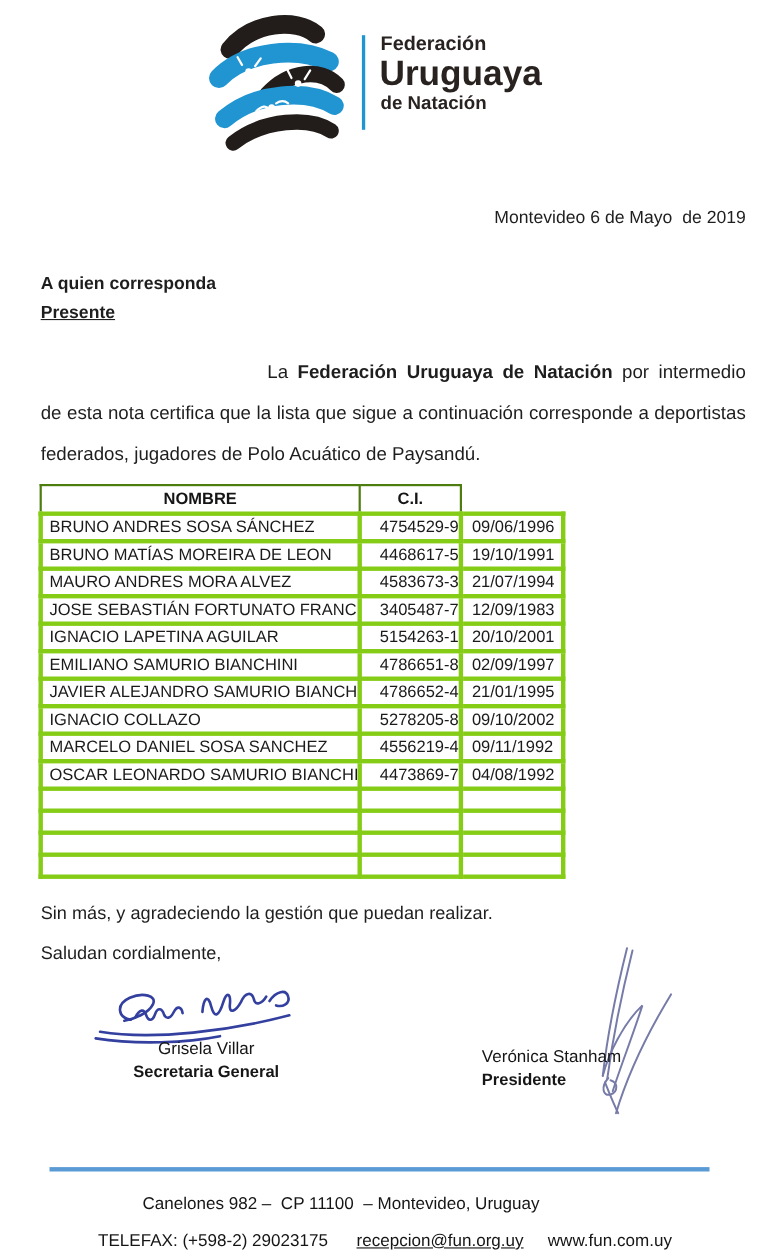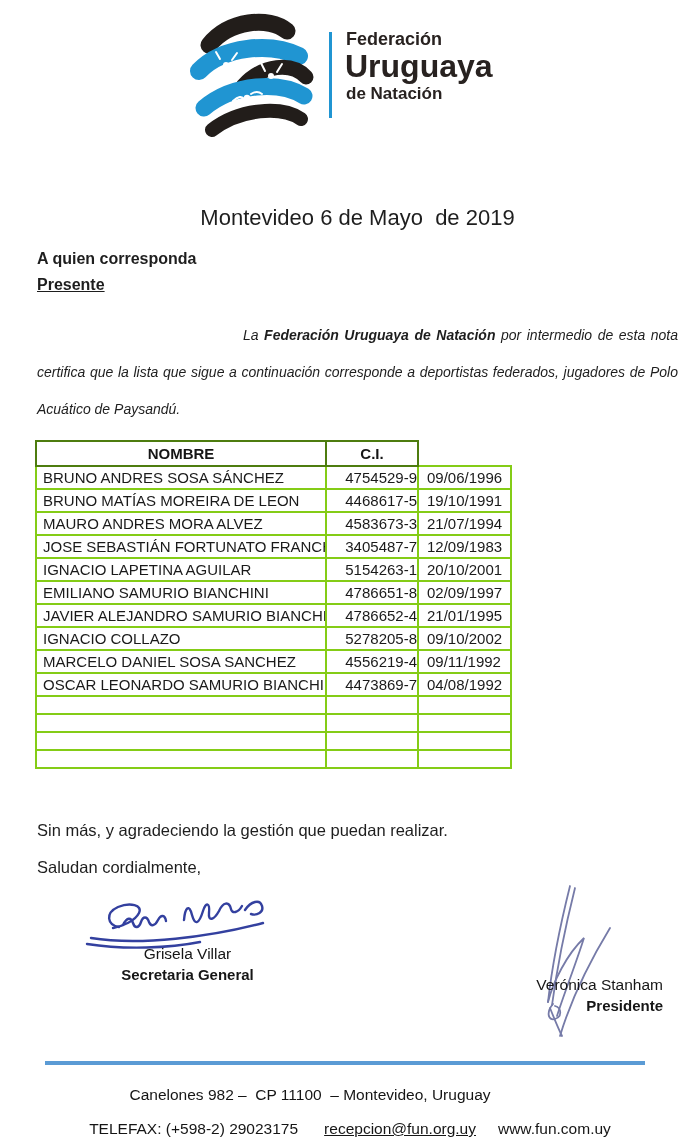--- a/index.html
+++ b/index.html
@@ -9,47 +9,47 @@
   }
   
   .letterhead{position:absolute; top:6px; left:185px; display:flex; align-items:flex-start;}
   .logo-mark{width:132px; height:132px; display:block;}
   .logo-divider{width:3px; height:86px; background:#2095d2; margin:26px 13px 0 12px;}
   .logo-text{padding-top:24px; color:#282220; font-weight:bold; line-height:1;}
   .logo-text .l1{font-size:18px; margin:0 0 2px 1px;}
   .logo-text .l2{font-size:32px; margin:0 0 3px 0; letter-spacing:0px;}
   .logo-text .l3{font-size:17px; margin-left:1px;}
   
-  .date-line{position:absolute; top:205px; left:37px; width:641px; text-align:center; font-size:22px; white-space:pre;}
+  .date-line{position:absolute; top:190px; left:37px; width:641px; text-align:right; font-size:16px; white-space:pre;}
   .salutation{position:absolute; top:246px; left:37px; font-size:16px; font-weight:bold; line-height:26px;}
   .salutation .present{text-decoration:underline;}
   
   .body-par{
     position:absolute; top:303px; left:37px; width:641px;
-    font-size:14px; line-height:37px; text-align:justify; text-indent:206px;font-style:italic;
+    font-size:17px; line-height:37px; text-align:justify; text-indent:206px;
   }
   .body-par b{font-weight:bold;}
   
   .roster{position:absolute; top:440px; left:35px; border-collapse:collapse; table-layout:fixed; width:475px;}
   .roster th{border:2px solid #4d7c0f; font-size:15px; font-weight:bold; height:23px; padding:0; text-align:center; color:#151515;}
   .roster th.h-blank{border:none;}
-  .roster td{border:2px solid #84cc16; font-size:15px; height:21px; padding:0; color:#1a1a1a; overflow:hidden; white-space:nowrap;}
+  .roster td{border:4px solid #84cc16; font-size:15px; height:21px; padding:0; color:#1a1a1a; overflow:hidden; white-space:nowrap;}
   .roster td.c-name{padding-left:6px; text-align:left;}
   .roster td.c-ci{text-align:right;}
   .roster td.c-date{padding-left:8px; text-align:left;}
   .roster tr.empty td{height:16px;}
   
   .closing1{position:absolute; top:821px; left:37px; font-size:16.5px;}
   .closing2{position:absolute; top:858px; left:37px; font-size:16.5px;}
   
   .sig-left{position:absolute; top:893px; left:75px; width:225px; text-align:center;}
   .sig-left .sig-svg{display:block; margin:0 auto; width:205px; height:56px;}
   .sig-name{font-size:15.5px; color:#161616; margin-top:-4px;}
   .sig-title{font-size:15px; color:#161616; margin-top:3px;font-weight:bold;}
-  .sig-right{position:absolute; top:884px; left:438px; width:225px; text-align:right;}
+  .sig-right{position:absolute; top:860px; left:438px; width:225px; text-align:left;}
   .sig-right .sig-svg{position:absolute; left:68px; top:0; width:120px; height:160px; pointer-events:none;}
   .sig-right .sig-name{position:relative; margin-top:92px; z-index:2;}
   .sig-right .sig-title{position:relative; z-index:2;}
   
   .footer-rule{position:absolute; top:1061px; left:45px; width:600px; height:4px; background:#5b9bd5;}
   .footer-address{position:absolute; top:1086px; left:0; width:620px; text-align:center; font-size:15.5px; white-space:pre; color:#151515;}
   .footer-contact{position:absolute; top:1120px; left:0; width:700px; text-align:center; font-size:15.5px; color:#151515;}
   .footer-contact .email{text-decoration:underline; margin:0 22px 0 26px;}
 </style>
 </head>

